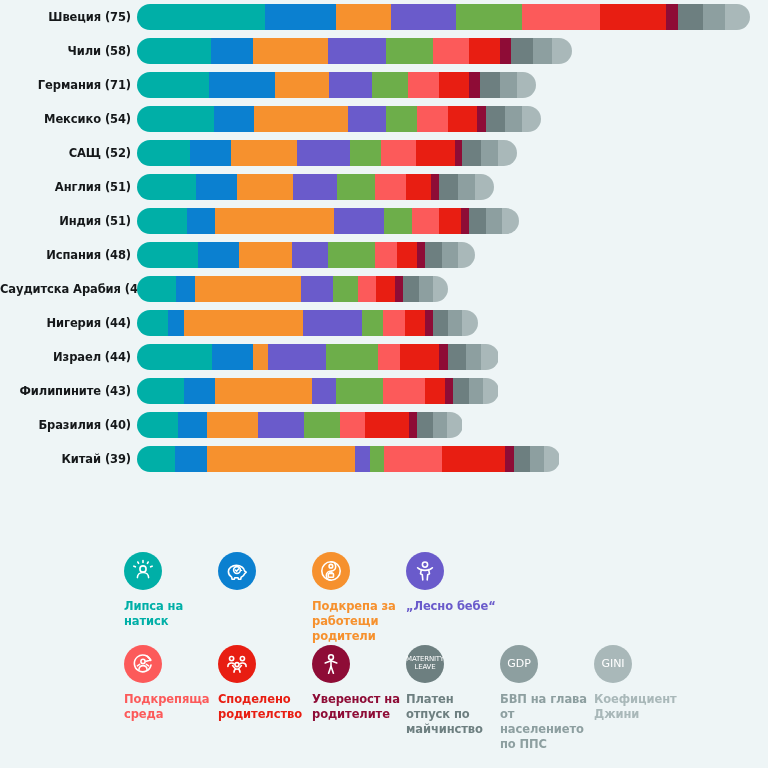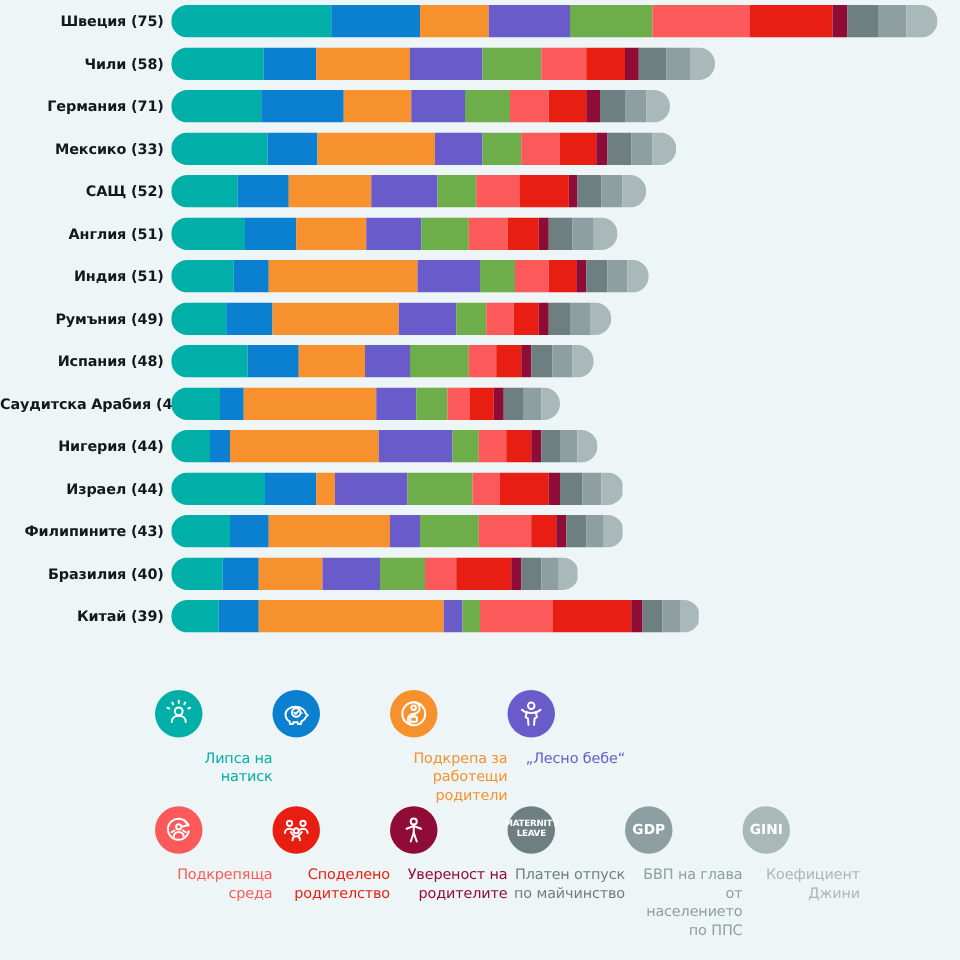--- a/index.html
+++ b/index.html
@@ -29,26 +29,25 @@
   .legend{position:absolute;left:0;top:552px;width:768px;}
   .legend-row{display:flex;padding-left:124px;}
   .legend-item{width:94px;padding-right:0px;}
   .legend-icon{
     width:38px;height:38px;border-radius:50%;
     display:flex;align-items:center;justify-content:center;
     margin-bottom:9px;
   }
   .legend-icon svg{display:block;}
   .legend-text{
-    font-size:11.5px;line-height:1.32;font-weight:400;
+    font-size:11.5px;line-height:1.32;font-weight:700;
     letter-spacing:-0.1px;
-    text-align:right;
   }
   .badge-txt{
-    font-size:7px;font-weight:700;color:#fff;text-align:center;
+    font-size:7px;font-weight:400;color:#fff;text-align:center;
     line-height:1.05;letter-spacing:-0.2px;
   }
   .badge-txt.big{font-size:11px;letter-spacing:0px;}
 </style>
 </head>
 <body>
 
 <div id="root">
 
   <div class="chart" id="chart">
@@ -94,21 +93,21 @@
           <div class="seg" style="background: rgb(109, 174, 74); width: 9.01961%;"></div>
           <div class="seg" style="background: rgb(252, 90, 90); width: 7.84314%;"></div>
           <div class="seg" style="background: rgb(232, 30, 18); width: 7.45098%;"></div>
           <div class="seg" style="background: rgb(142, 12, 54); width: 2.7451%;"></div>
           <div class="seg" style="background: rgb(109, 127, 128); width: 5.09804%;"></div>
           <div class="seg" style="background: rgb(141, 159, 160); width: 4.31373%;"></div>
           <div class="seg" style="background: rgb(169, 184, 185); width: 4.70588%;"></div>
         </div>
       </div>
       <div class="row">
-        <div class="row-label">Мексико (33)</div>
+        <div class="row-label">Мексико (54)</div>
         <div class="bar" style="width: 403.77px;">
           <div class="seg" style="background: rgb(0, 175, 167); width: 18.9922%;"></div>
           <div class="seg" style="background: rgb(11, 128, 208); width: 10.0775%;"></div>
           <div class="seg" style="background: rgb(246, 145, 46); width: 23.2558%;"></div>
           <div class="seg" style="background: rgb(106, 91, 203); width: 9.30233%;"></div>
           <div class="seg" style="background: rgb(109, 174, 74); width: 7.75194%;"></div>
           <div class="seg" style="background: rgb(252, 90, 90); width: 7.75194%;"></div>
           <div class="seg" style="background: rgb(232, 30, 18); width: 6.97674%;"></div>
           <div class="seg" style="background: rgb(142, 12, 54); width: 2.32558%;"></div>
           <div class="seg" style="background: rgb(109, 127, 128); width: 4.65116%;"></div>
@@ -158,36 +157,20 @@
           <div class="seg" style="background: rgb(109, 174, 74); width: 7.37705%;"></div>
           <div class="seg" style="background: rgb(252, 90, 90); width: 6.96721%;"></div>
           <div class="seg" style="background: rgb(232, 30, 18); width: 5.7377%;"></div>
           <div class="seg" style="background: rgb(142, 12, 54); width: 2.04918%;"></div>
           <div class="seg" style="background: rgb(109, 127, 128); width: 4.5082%;"></div>
           <div class="seg" style="background: rgb(141, 159, 160); width: 4.09836%;"></div>
           <div class="seg" style="background: rgb(169, 184, 185); width: 4.5082%;"></div>
         </div>
       </div>
       <div class="row">
-        <div class="row-label">Румъния (49)</div>
-        <div class="bar" style="width: 352.125px;">
-          <div class="seg" style="background: rgb(0, 175, 167); width: 12.4444%;"></div>
-          <div class="seg" style="background: rgb(11, 128, 208); width: 10.6667%;"></div>
-          <div class="seg" style="background: rgb(246, 145, 46); width: 28.4444%;"></div>
-          <div class="seg" style="background: rgb(106, 91, 203); width: 13.3333%;"></div>
-          <div class="seg" style="background: rgb(109, 174, 74); width: 6.66667%;"></div>
-          <div class="seg" style="background: rgb(252, 90, 90); width: 6.22222%;"></div>
-          <div class="seg" style="background: rgb(232, 30, 18); width: 5.77778%;"></div>
-          <div class="seg" style="background: rgb(142, 12, 54); width: 2.22222%;"></div>
-          <div class="seg" style="background: rgb(109, 127, 128); width: 4.88889%;"></div>
-          <div class="seg" style="background: rgb(141, 159, 160); width: 4.44444%;"></div>
-          <div class="seg" style="background: rgb(169, 184, 185); width: 4.88889%;"></div>
-        </div>
-      </div>
-      <div class="row">
         <div class="row-label">Испания (48)</div>
         <div class="bar" style="width: 338.04px;">
           <div class="seg" style="background: rgb(0, 175, 167); width: 18.0556%;"></div>
           <div class="seg" style="background: rgb(11, 128, 208); width: 12.037%;"></div>
           <div class="seg" style="background: rgb(246, 145, 46); width: 15.7407%;"></div>
           <div class="seg" style="background: rgb(106, 91, 203); width: 10.6481%;"></div>
           <div class="seg" style="background: rgb(109, 174, 74); width: 13.8889%;"></div>
           <div class="seg" style="background: rgb(252, 90, 90); width: 6.48148%;"></div>
           <div class="seg" style="background: rgb(232, 30, 18); width: 6.01852%;"></div>
           <div class="seg" style="background: rgb(142, 12, 54); width: 2.31481%;"></div>

